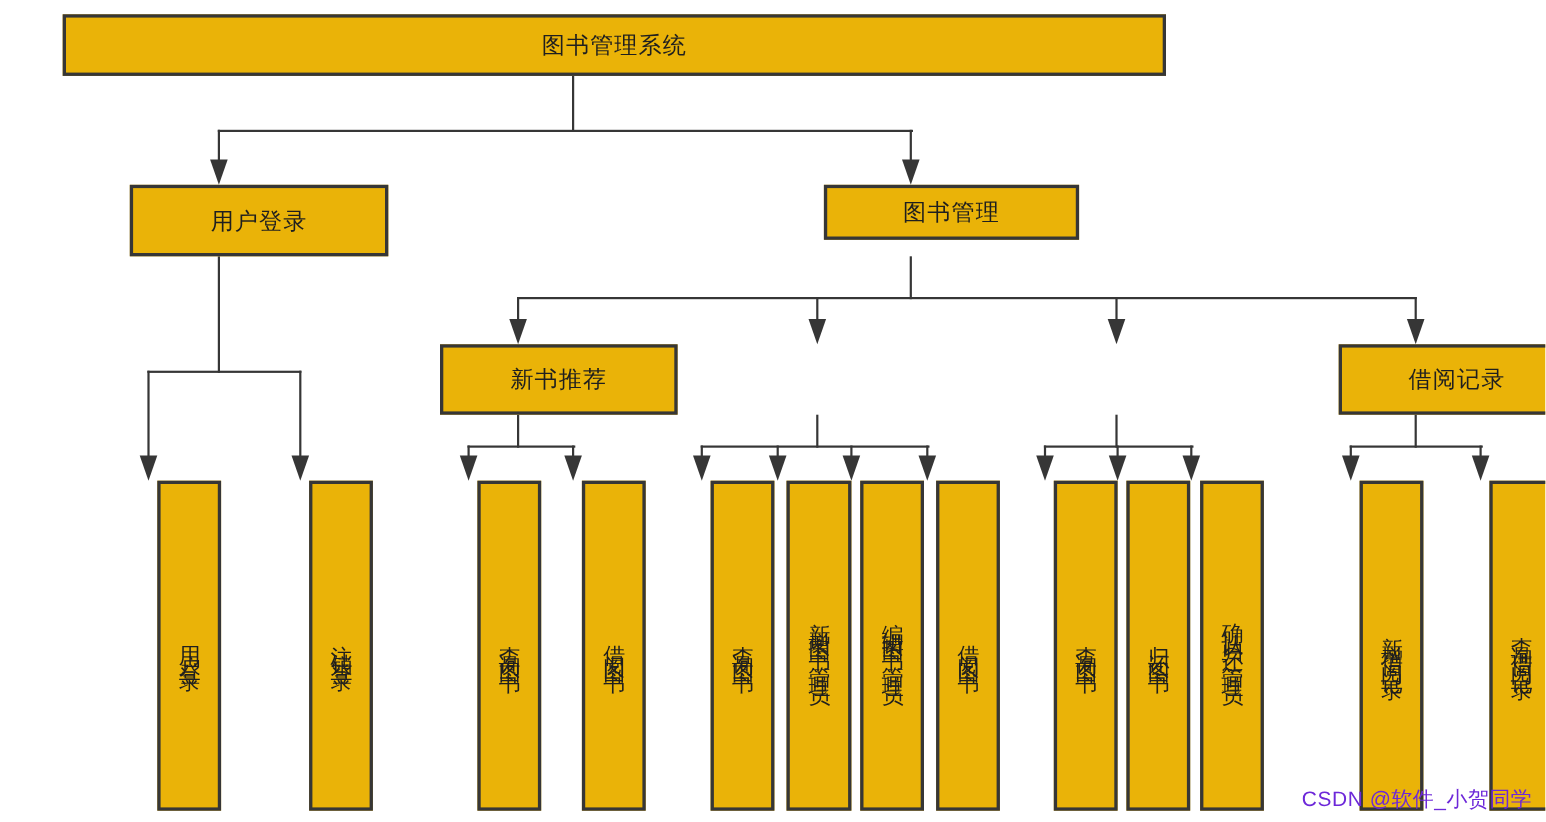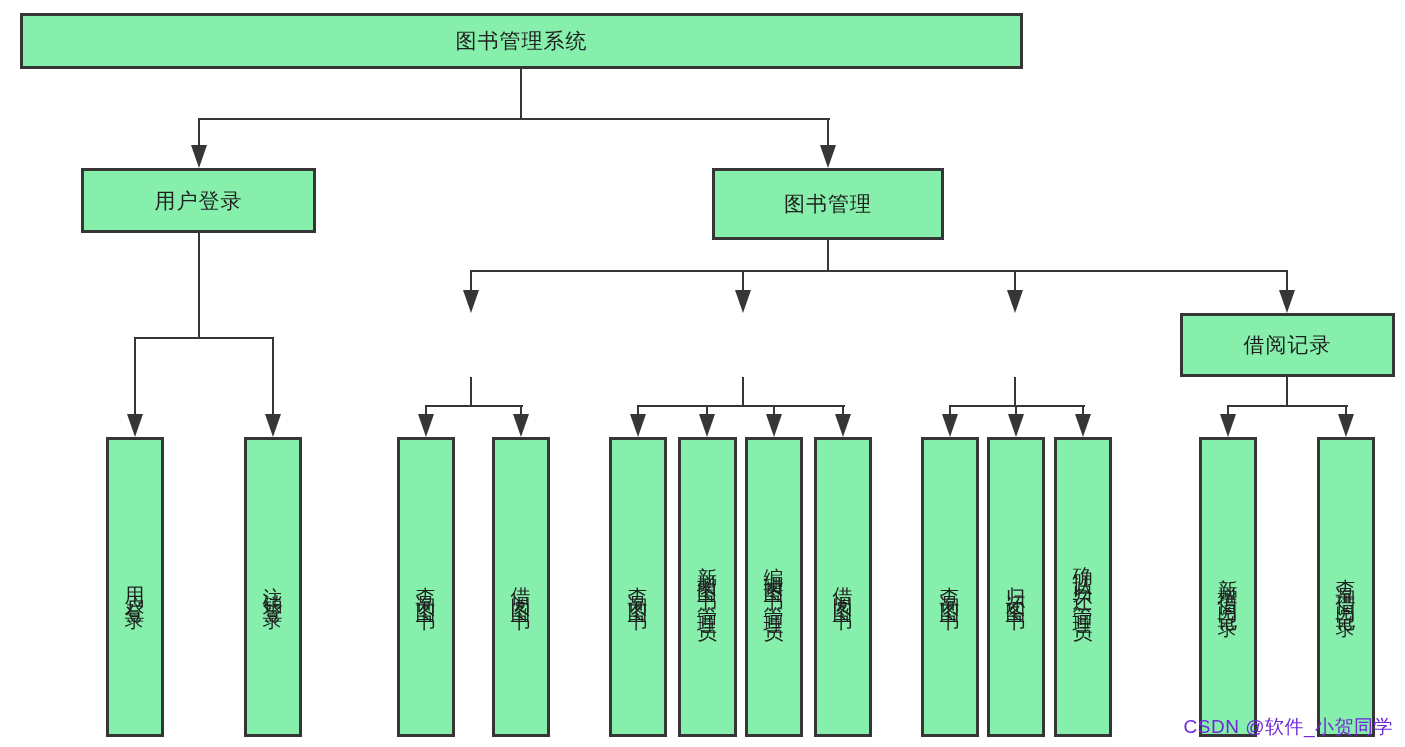--- a/index.html
+++ b/index.html
@@ -7,25 +7,26 @@
     position: relative;
     width: 1405px;
     height: 747px;
     background: #ffffff;
     font-family: "Liberation Sans", sans-serif;
     overflow: hidden;
   }
   .box {
     position: absolute;
     box-sizing: border-box;
-    background: #86efac;
+    background: #eab308;
     border: 3px solid #363636;
     display: flex;
     align-items: center;
     justify-content: center;
+    margin-left: 37px;
   }
   .box .label {
     color: #1f1f1f;
     white-space: nowrap;
   }
   .box.h .label {
     font-size: 21px;
     letter-spacing: 1px;
   }
   .box.v .label {
@@ -114,24 +115,27 @@
       <div class="arrow-down" style="left: 1338px; top: 414px;"></div>
     </div>
 
   <div class="box h" style="left:20px;top:13px;width:1003px;height:56px">
     <span class="label">图书管理系统</span>
   </div>
 
   <div class="box h" style="left:81px;top:168px;width:235px;height:65px">
     <span class="label">用户登录</span>
   </div>
-  <div class="box h" style="left:712px;top:168px;width:232px;height:72px">
+  <div class="box h" style="left:712px;top:168px;width:232px;height:50px">
     <span class="label">图书管理</span>
   </div>
 
+  <div class="box h" style="left:363px;top:313px;width:216px;height:64px">
+    <span class="label">新书推荐</span>
+  </div>
   <div class="box h" style="left:1180px;top:313px;width:215px;height:64px">
     <span class="label">借阅记录</span>
   </div>
 
   <div class="box v" style="left:106px;top:437px;width:58px;height:300px">
     <span class="label">用户登录</span>
   </div>
   <div class="box v" style="left:244px;top:437px;width:58px;height:300px">
     <span class="label">注销登录</span>
   </div>

